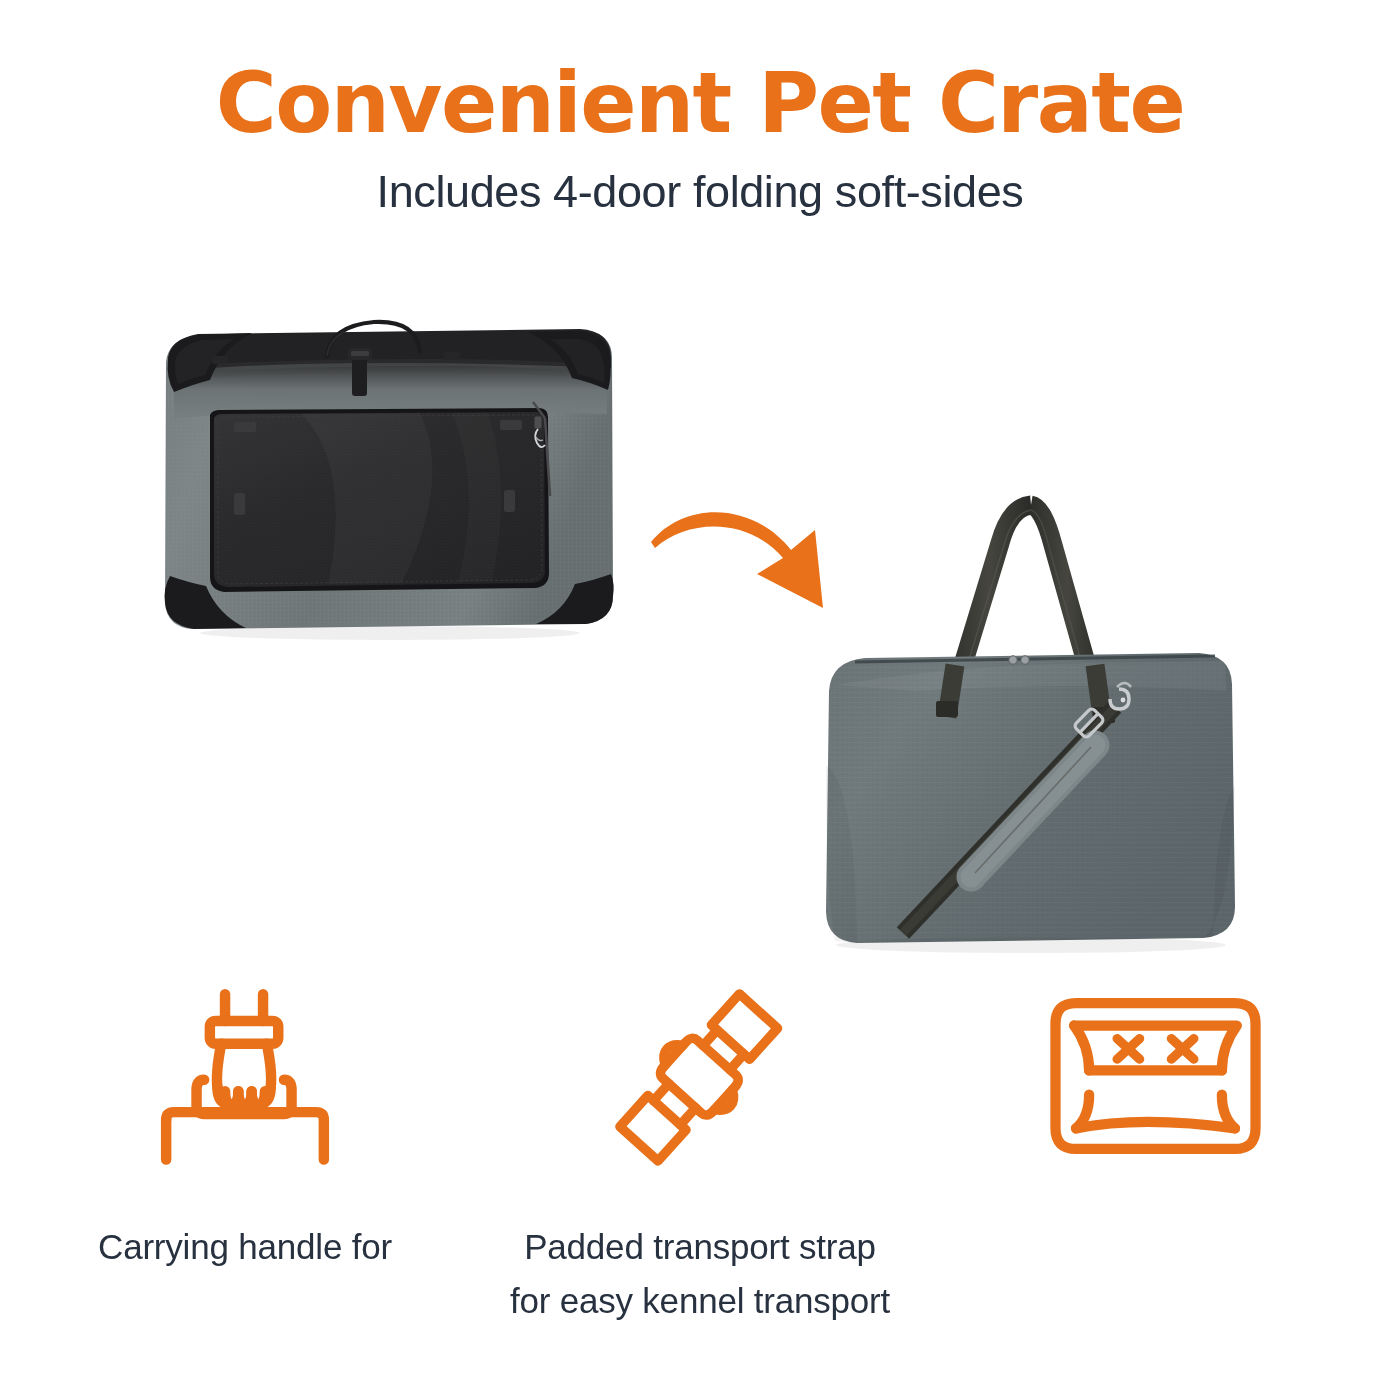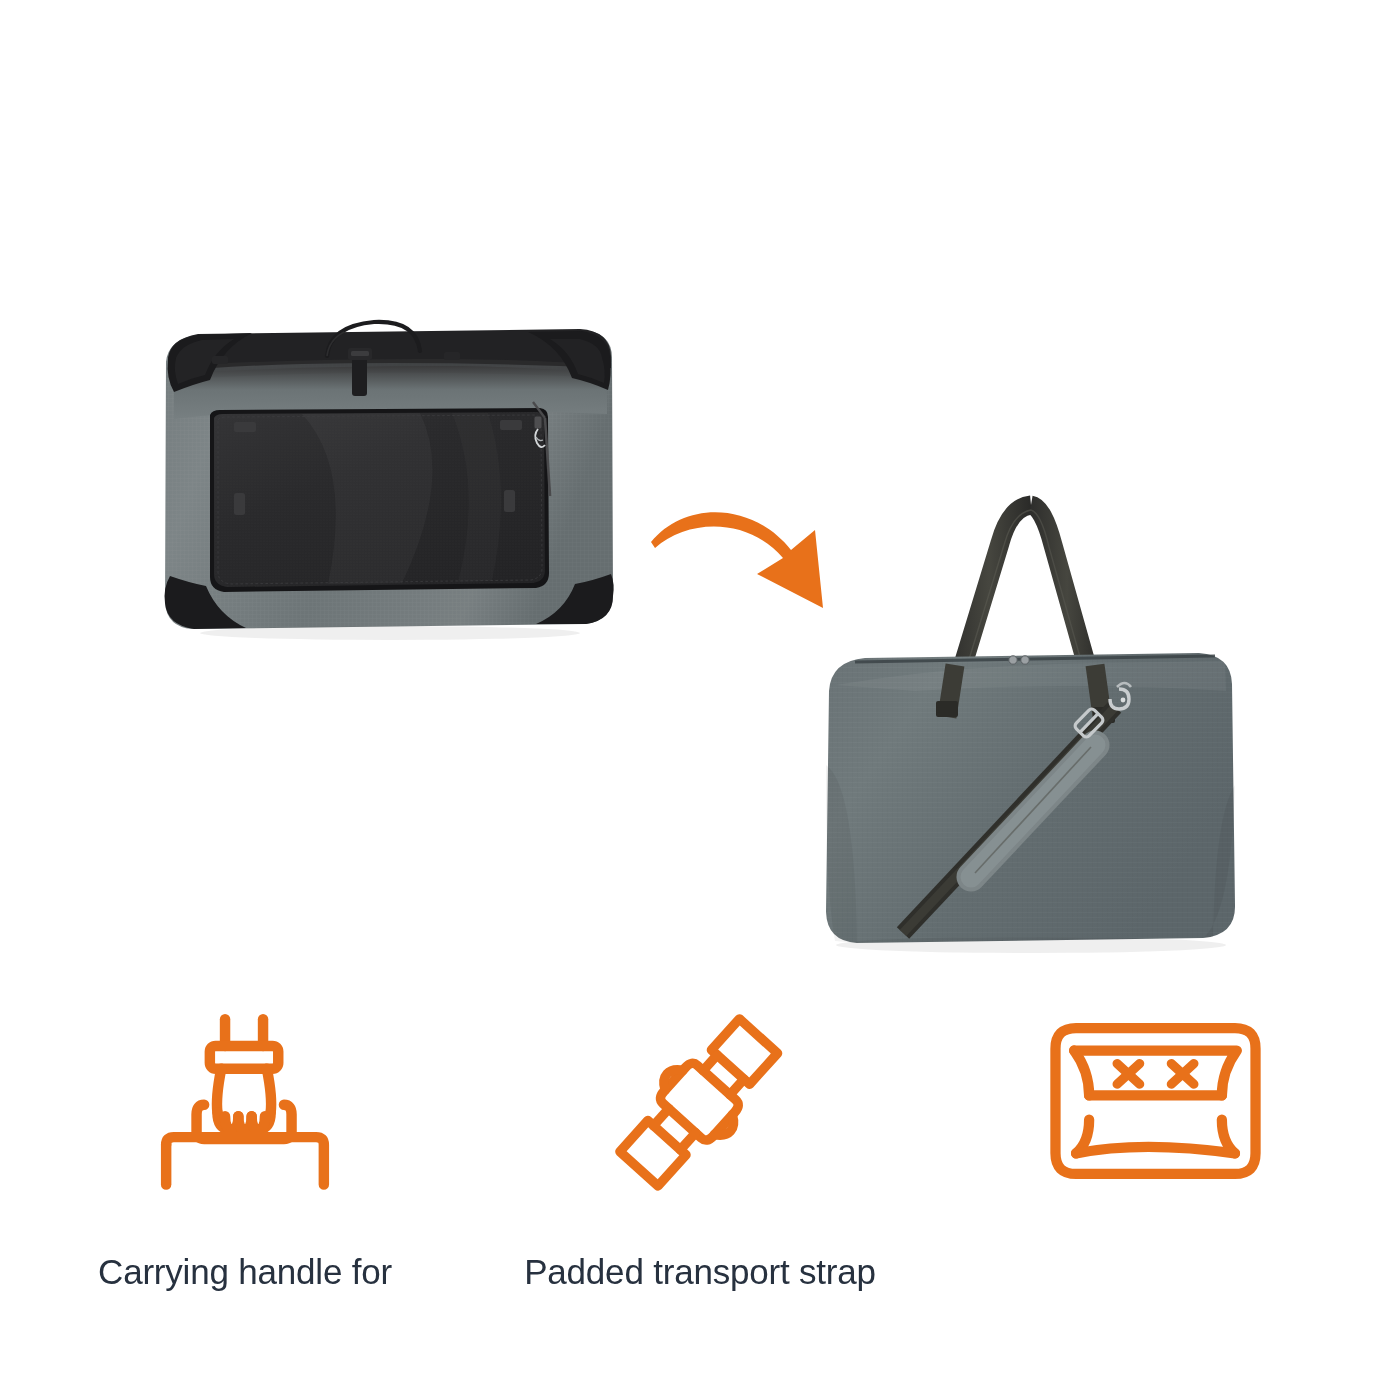--- a/index.html
+++ b/index.html
@@ -81,21 +81,21 @@
     left: 645px;
     top: 492px;
     width: 210px;
     height: 125px;
     pointer-events: auto;
   }
 
   
   .features {
     position: absolute;
-    top: 998px;
+    top: 973px;
     left: 0;
     width: 1400px;
     display: flex;
     justify-content: center;
     align-items: flex-start;
   }
 
   .feature {
     width: 455px;
     display: flex;
@@ -119,20 +119,24 @@
     letter-spacing: -0.2px;
     max-width: 420px;
     font-family: "Liberation Sans", sans-serif;
   }
 </style>
 </head>
 <body>
 
 <div class="page">
 
+  <div class="header">
+    <div class="title">Convenient Pet Crate</div>
+    <div class="subtitle">Includes 4-door folding soft-sides</div>
+  </div>
 
   <div class="photo-stage">
 
     <div class="crate-photo">
       <svg viewBox="0 0 472 330" width="472" height="330" xmlns="http://www.w3.org/2000/svg">
         <defs>
           <linearGradient id="crateBody" x1="0" y1="0" x2="1" y2="0.25">
             <stop offset="0%" stop-color="#747C7E"></stop>
             <stop offset="18%" stop-color="#7D8587"></stop>
             <stop offset="52%" stop-color="#6D7577"></stop>
@@ -385,20 +389,21 @@
 
             <path d="M86 128 L86 152"></path>
             <path d="M124 128 L124 152"></path>
 
             <path d="M78 152 L132 152 L132 196 L78 196 Z"></path>
           </g>
         </svg>
       </div>
       <div class="feature-caption">
         <div>Padded transport strap</div>
+        <div>for easy kennel transport</div>
       </div>
     </div>
 
     <div class="feature">
       <div class="feature-icon">
         <svg viewBox="0 0 230 180" width="215" height="170" xmlns="http://www.w3.org/2000/svg" fill="none" stroke="#E8711A" stroke-width="11" stroke-linecap="round" stroke-linejoin="round">
 
           <path d="M8 34 Q8 12 30 12 L200 12 Q222 12 222 34
                    L222 146 Q222 168 200 168 L30 168 Q8 168 8 146 Z"></path>
 

